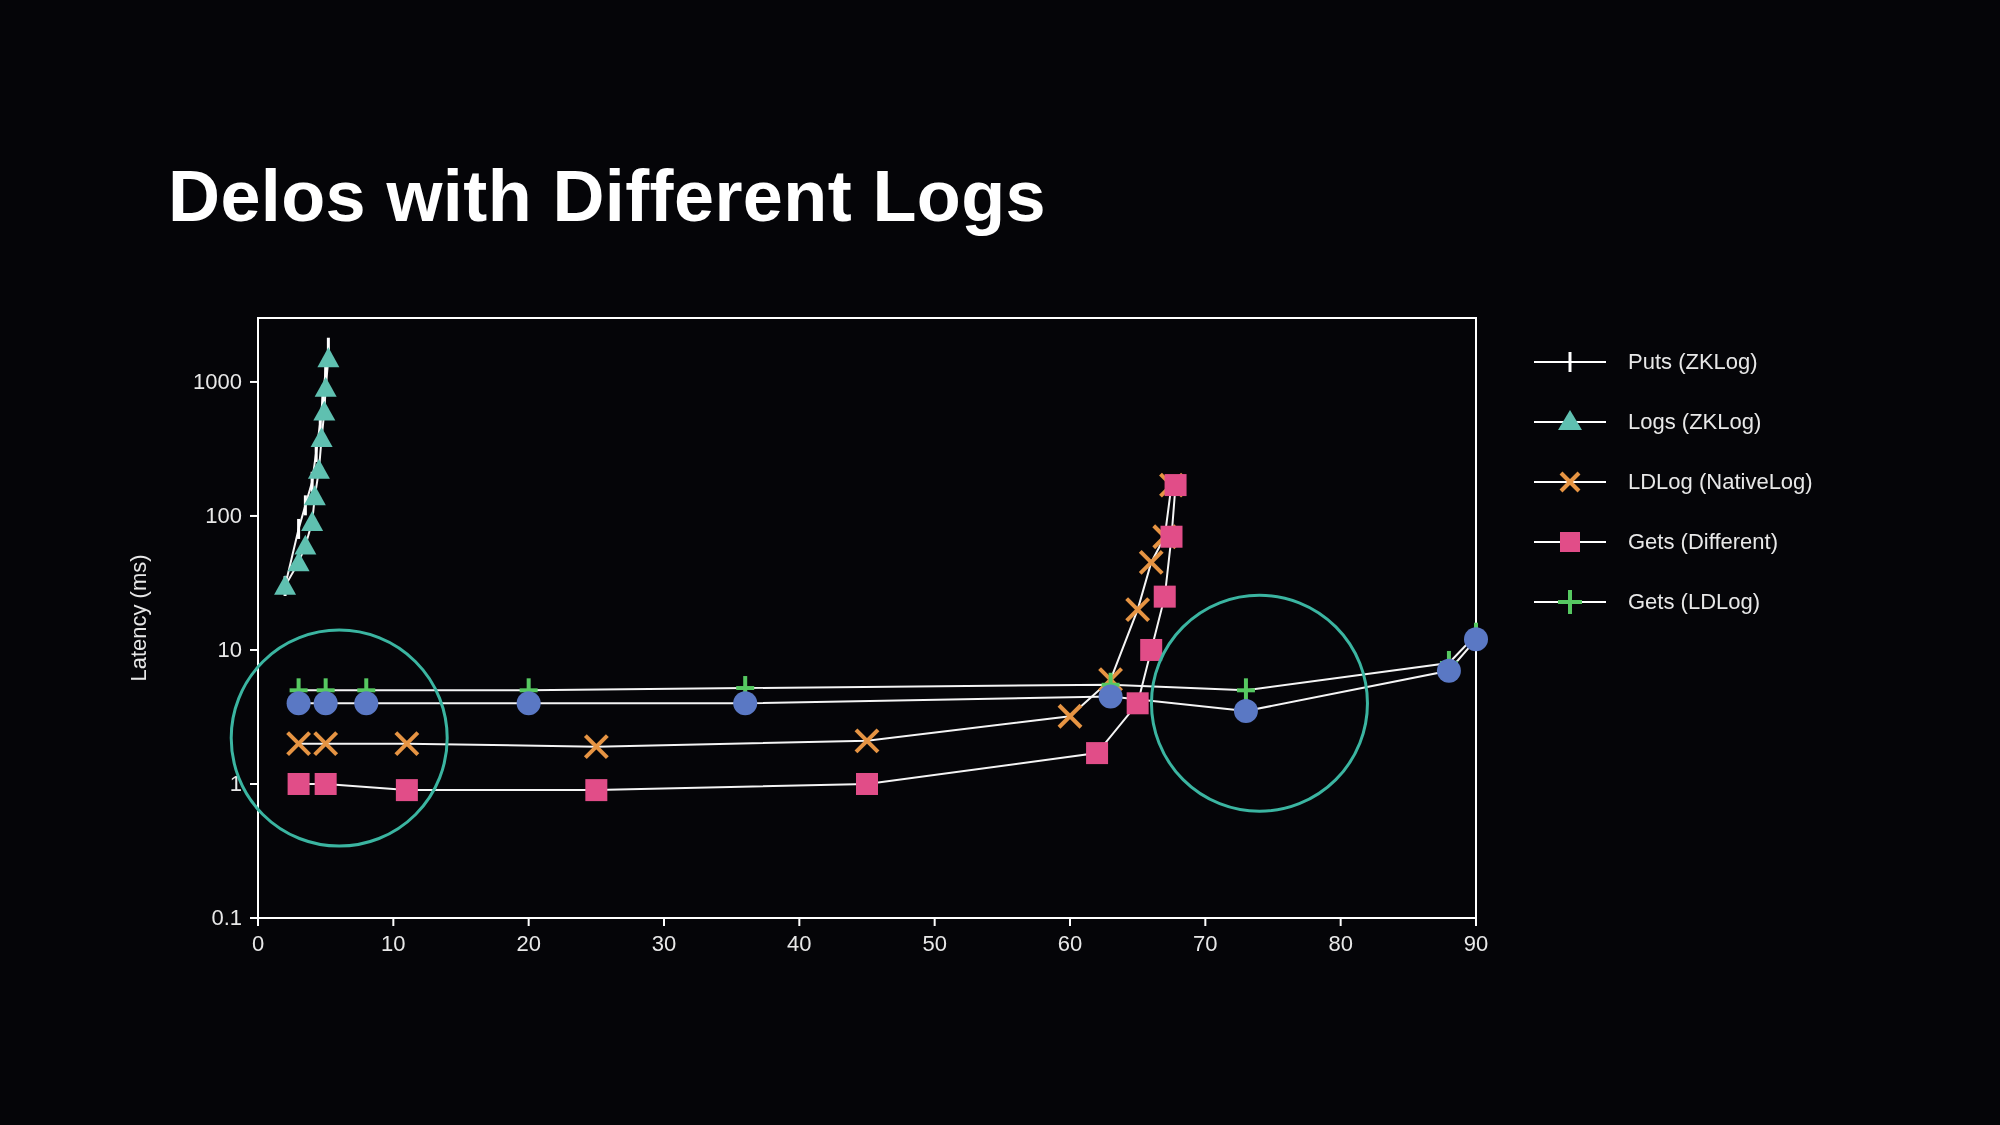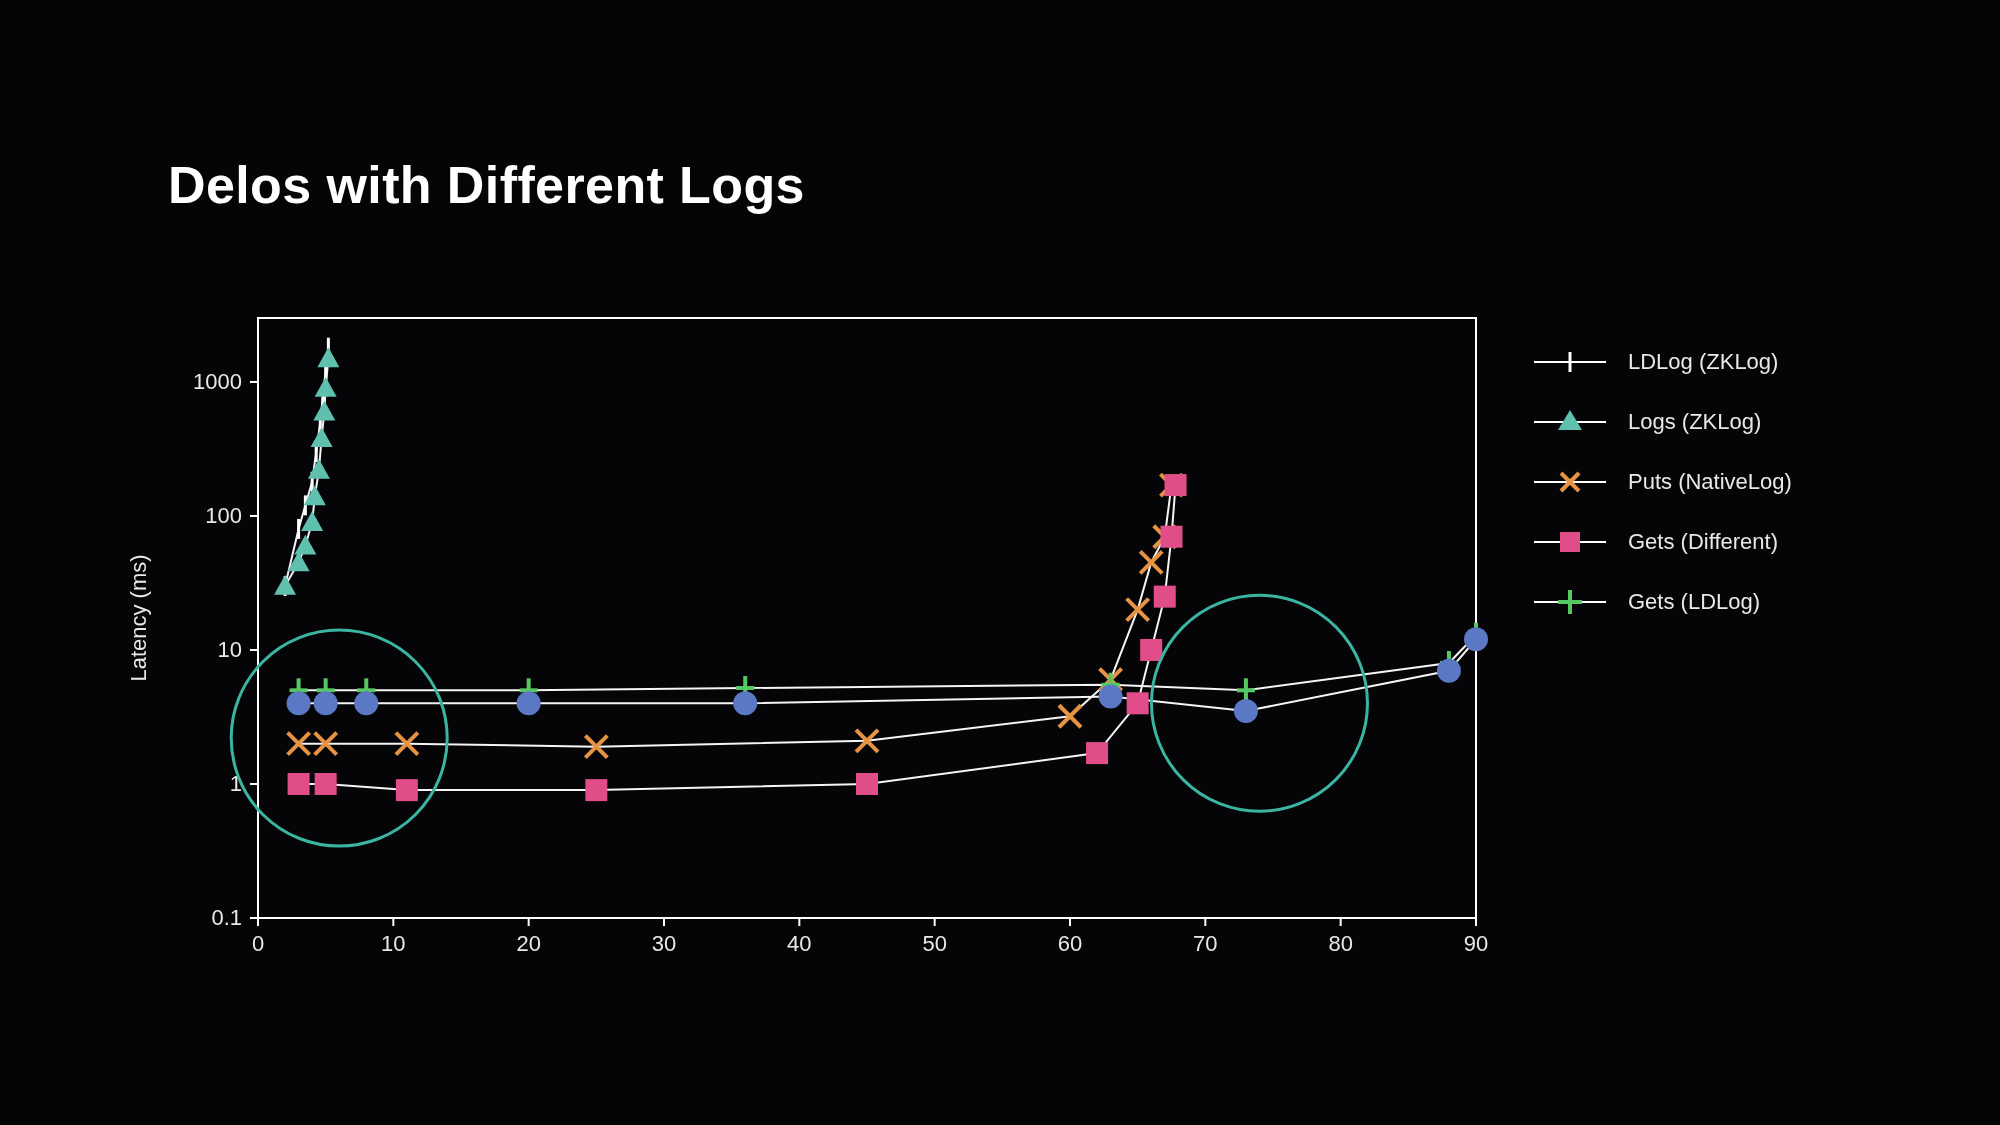--- a/index.html
+++ b/index.html
@@ -1,17 +1,17 @@
 <!DOCTYPE html>
 <html><head>
 <meta charset="utf-8">
 <style>
   html,body{margin:0;padding:0;width:2000px;height:1125px;background:#050508;color:#fff;font-family:"Segoe UI",Arial,sans-serif;overflow:hidden}
   .slide{position:relative;width:2000px;height:1125px}
-  .title{position:absolute;left:168px;top:155px;font-size:52px;font-weight:800;letter-spacing:.4px}
+  .title{position:absolute;left:168px;top:155px;font-size:72px;font-weight:800;letter-spacing:.4px}
   .chart-wrap{position:absolute;left:258px;top:318px;width:1218px;height:640px}
   svg{display:block}
   text{fill:#e8e8e8;font-family:"Segoe UI",Arial,sans-serif}
   .axis-text{font-size:22px}
   .ylabel{font-size:22px}
   .series-line{fill:none;stroke:#f5f5f5;stroke-width:2}
   .plot-border{fill:none;stroke:#fff;stroke-width:2}
   .circle-annot{fill:none;stroke:#3bb5a1;stroke-width:3}
   .legend{position:absolute;left:1534px;top:332px;width:400px}
   .legend-row{display:flex;align-items:center;height:60px;gap:22px}
@@ -150,40 +150,40 @@
   </div>
 
   <div class="legend">
     <div class="legend-row">
       <div class="legend-ico">
         <svg width="72" height="32">
             <line x1="0" y1="16" x2="72" y2="16" stroke="#fff" stroke-width="2"></line>
             <line x1="36" y1="6" x2="36" y2="26" stroke="#fff" stroke-width="3"></line>
           </svg>
       </div>
-      <div class="legend-lbl">LDLog (ZKLog)</div>
+      <div class="legend-lbl">Puts (ZKLog)</div>
     </div>
     <div class="legend-row">
       <div class="legend-ico">
         <svg width="72" height="32">
             <line x1="0" y1="16" x2="72" y2="16" stroke="#fff" stroke-width="2"></line>
             <polygon points="36,4 48,24 24,24" fill="#5fc0b0"></polygon>
           </svg>
       </div>
       <div class="legend-lbl">Logs (ZKLog)</div>
     </div>
     <div class="legend-row">
       <div class="legend-ico">
         <svg width="72" height="32">
             <line x1="0" y1="16" x2="72" y2="16" stroke="#fff" stroke-width="2"></line>
             <line x1="27" y1="7" x2="45" y2="25" stroke="#e69443" stroke-width="4"></line>
             <line x1="45" y1="7" x2="27" y2="25" stroke="#e69443" stroke-width="4"></line>
           </svg>
       </div>
-      <div class="legend-lbl">Puts (NativeLog)</div>
+      <div class="legend-lbl">LDLog (NativeLog)</div>
     </div>
     <div class="legend-row">
       <div class="legend-ico">
         <svg width="72" height="32">
             <line x1="0" y1="16" x2="72" y2="16" stroke="#fff" stroke-width="2"></line>
             <rect x="26" y="6" width="20" height="20" fill="#e14d88"></rect>
           </svg>
       </div>
       <div class="legend-lbl">Gets (Different)</div>
     </div>

